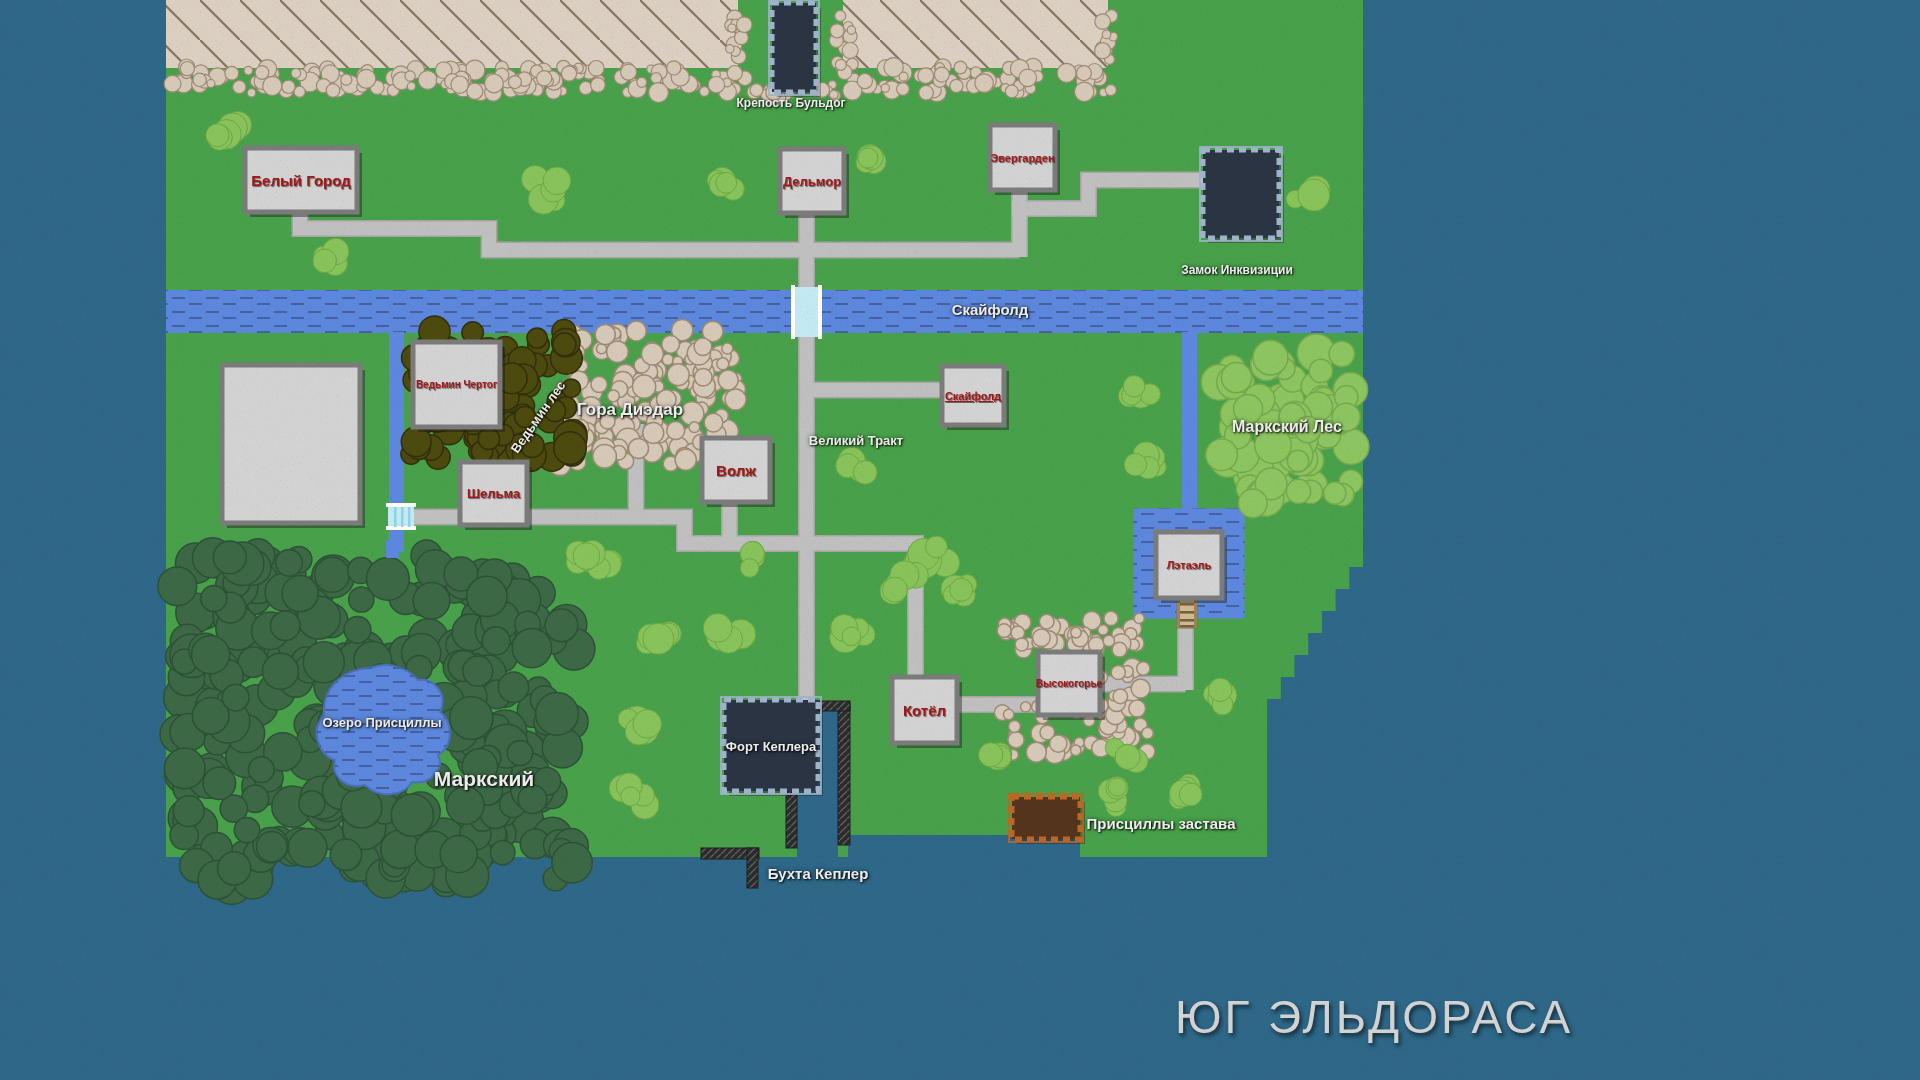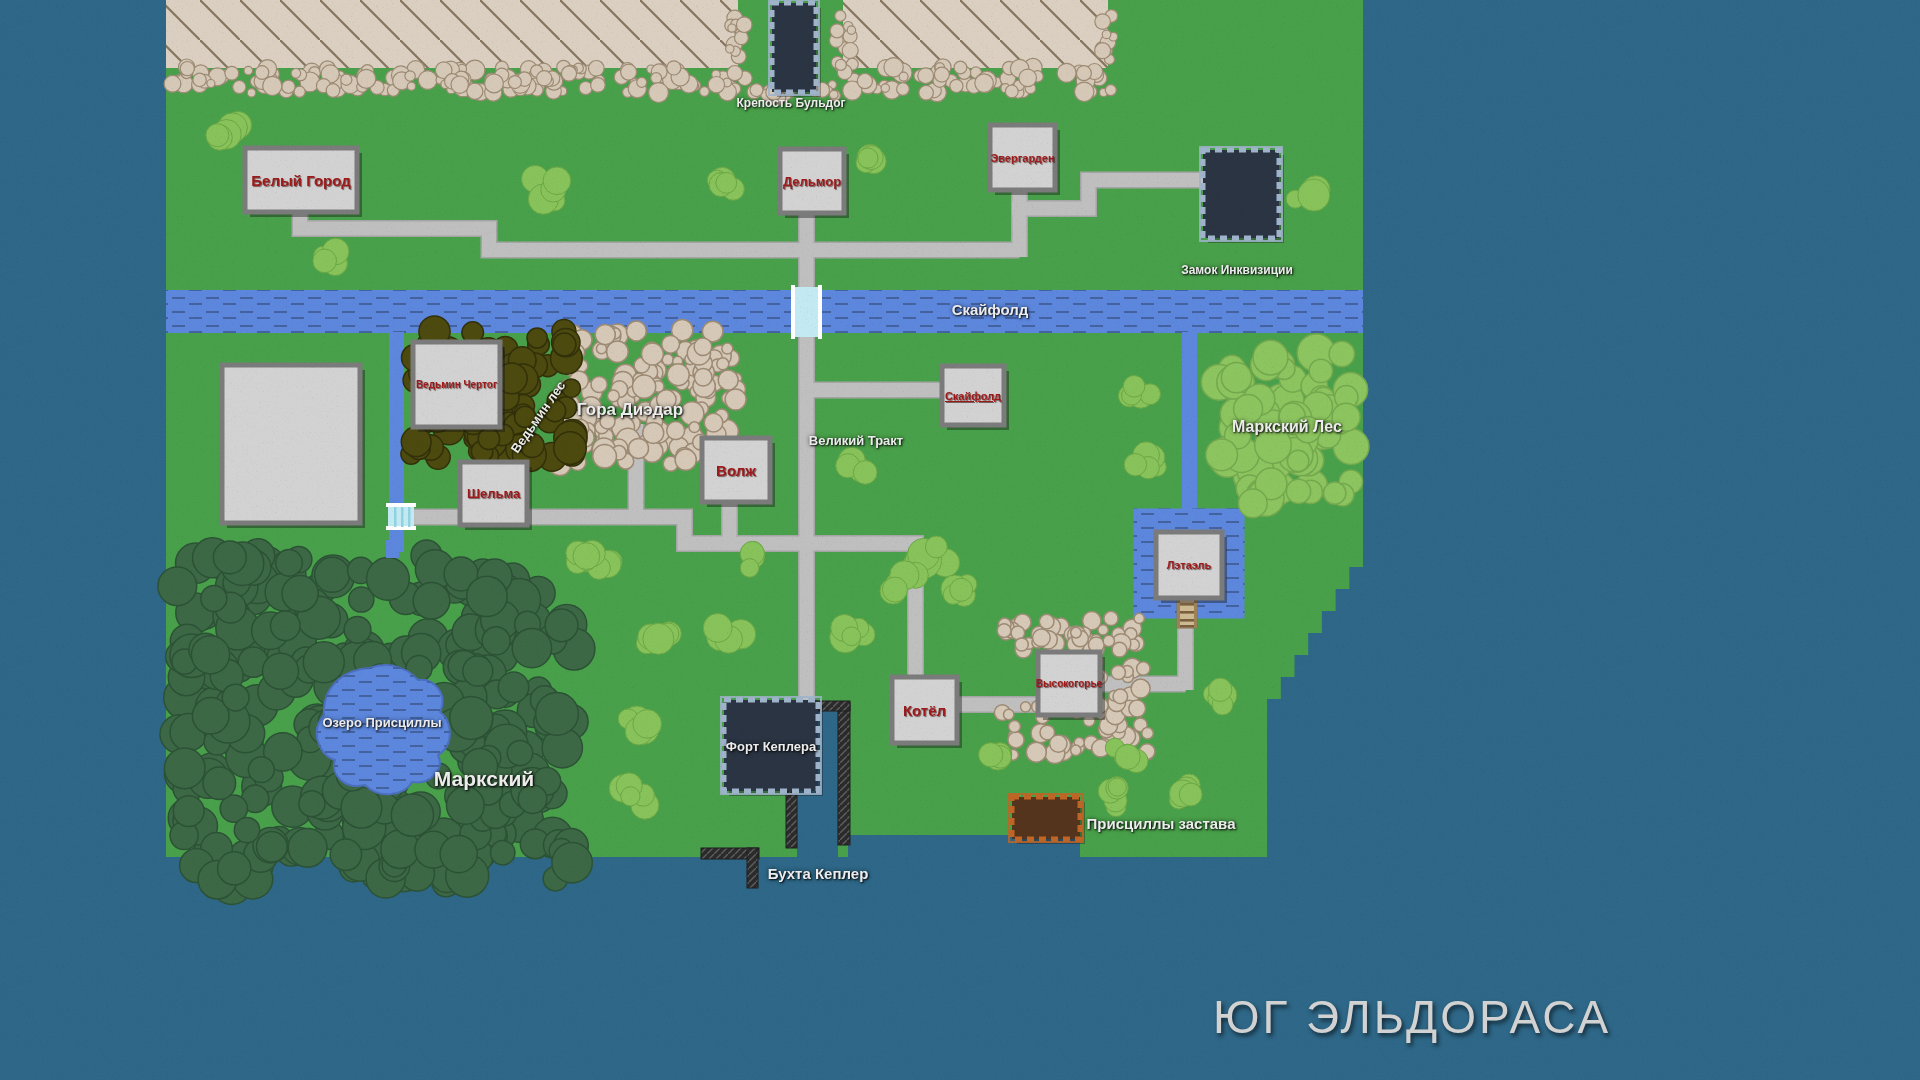--- a/index.html
+++ b/index.html
@@ -1310,15 +1310,15 @@
       <div class="hitbox" style="left: 1012px; top: 797px; width: 68px; height: 42px;"></div>
       <div class="lbl white-label" style="left: 1161px; top: 823px; font-size: 15px;">Присциллы застава</div>
       <div class="lbl white-label" style="left: 990px; top: 309px; font-size: 15px;">Скайфолд</div>
       <div class="lbl white-label" style="left: 538px; top: 417px; font-size: 13px; transform: translate(-50%, -50%) rotate(-55deg);">Ведьмин лес</div>
       <div class="lbl white-label" style="left: 630px; top: 410px; font-size: 17px; text-align: center;">Гора Диэдар</div>
       <div class="lbl white-label" style="left: 856px; top: 440px; font-size: 13px;">Великий Тракт</div>
       <div class="lbl white-label" style="left: 1287px; top: 427px; font-size: 16px;">Маркский Лес</div>
       <div class="lbl white-label" style="left: 382px; top: 722px; font-size: 13px;">Озеро Присциллы</div>
       <div class="lbl white-label" style="left: 484px; top: 779px; font-size: 21px;">Маркский</div>
       <div class="lbl white-label" style="left: 818px; top: 873px; font-size: 15px;">Бухта Кеплер</div>
-      <div class="lbl " id="title" style="left: 1374px; top: 1017px; font-size: 46px; margin-left: 38px;">ЮГ ЭЛЬДОРАСА</div>
+      <div class="lbl " id="title" style="left: 1374px; top: 1017px; font-size: 46px;">ЮГ ЭЛЬДОРАСА</div>
     </div>
 </div>
 
 </body></html>

